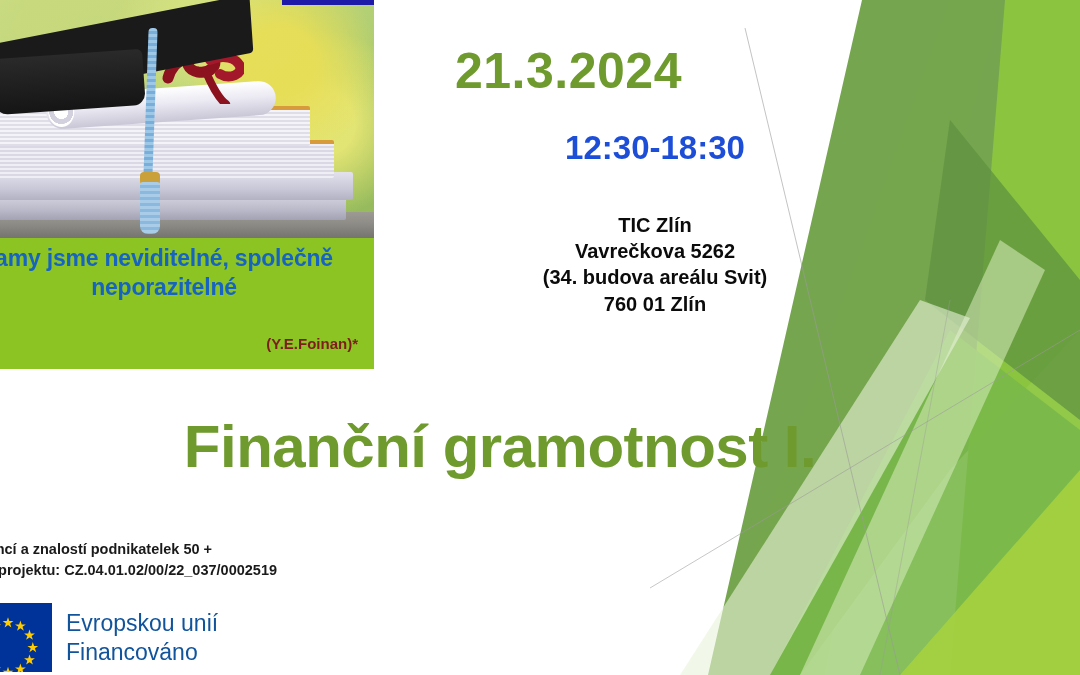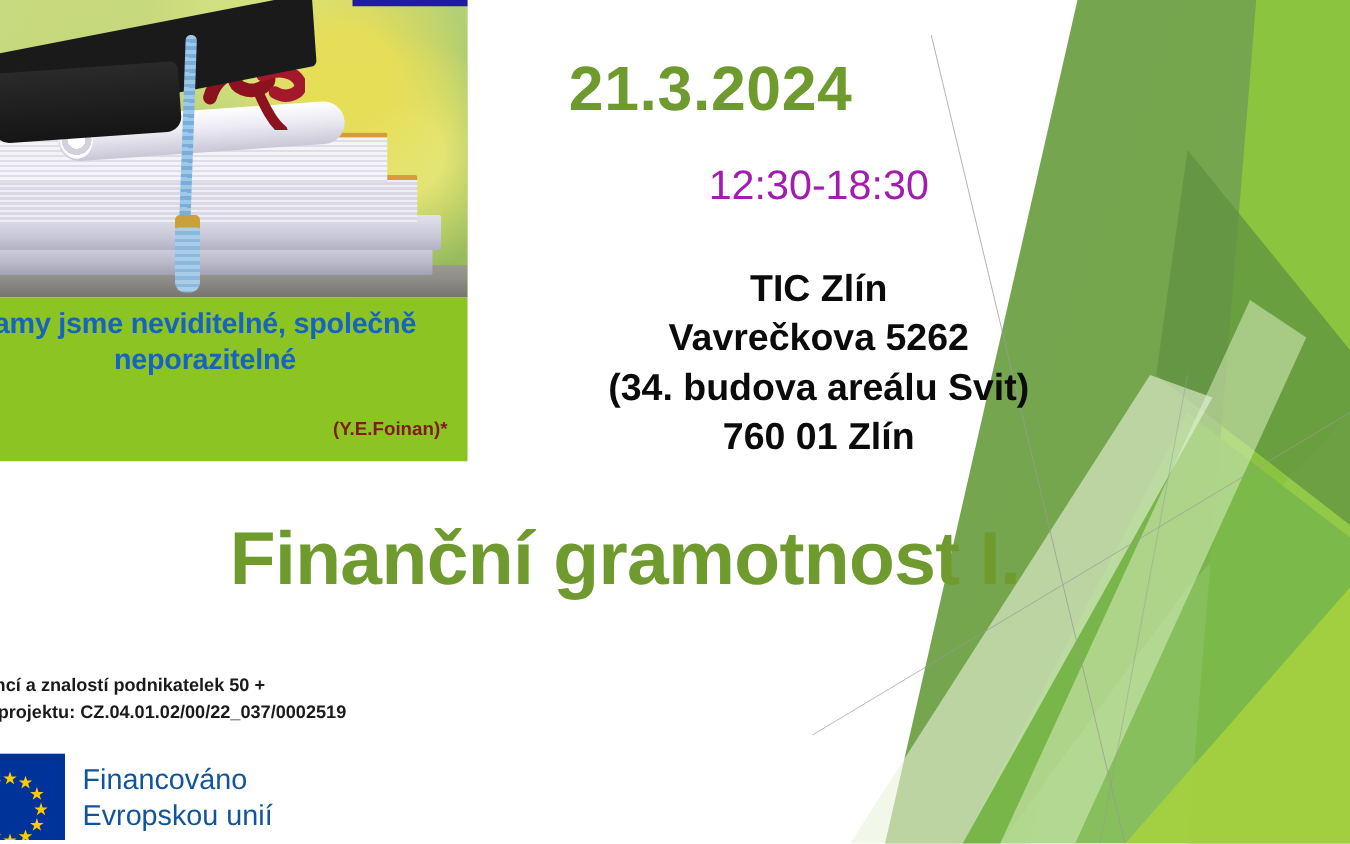--- a/index.html
+++ b/index.html
@@ -182,33 +182,33 @@
     font-weight: bold;
     font-size: 50px;
     letter-spacing: 0.5px;
   }
   #event-time {
     position: absolute;
     left: 455px;
     top: 129px;
     width: 400px;
     text-align: center;
-    color: #a21caf;
-    font-weight: normal;
+    color: #1d4ed8;
+    font-weight: bold;
     font-size: 33px;
   }
   #venue {
     position: absolute;
     left: 440px;
     top: 212px;
     width: 430px;
     text-align: center;
     color: #0b0b0b;
     font-weight: bold;
-    font-size: 30px;
+    font-size: 20px;
     line-height: 1.31;
   }
 
   
   #main-title {
     position: absolute;
     left: 0;
     top: 412px;
     width: 960px;
     text-align: center;
@@ -350,18 +350,18 @@
           <polygon points="42.4,17.5 43.7,21.4 47.8,21.4 44.5,23.8 45.8,27.7 42.4,25.3 39,27.7 40.3,23.8 37,21.4 41.1,21.4"></polygon>
           <polygon points="51.5,26.6 52.8,30.5 56.9,30.5 53.6,32.9 54.9,36.8 51.5,34.4 48.1,36.8 49.4,32.9 46.1,30.5 50.2,30.5"></polygon>
           <polygon points="54.8,39.0 56.1,42.9 60.2,42.9 56.9,45.3 58.2,49.2 54.8,46.8 51.4,49.2 52.7,45.3 49.4,42.9 53.5,42.9"></polygon>
           <polygon points="51.5,51.4 52.8,55.3 56.9,55.3 53.6,57.7 54.9,61.6 51.5,59.2 48.1,61.6 49.4,57.7 46.1,55.3 50.2,55.3"></polygon>
           <polygon points="42.4,60.5 43.7,64.4 47.8,64.4 44.5,66.8 45.8,70.7 42.4,68.3 39,70.7 40.3,66.8 37,64.4 41.1,64.4"></polygon>
           <polygon points="30,63.8 31.3,67.7 35.4,67.7 32.1,70.1 33.4,74 30,71.6 26.6,74 27.9,70.1 24.6,67.7 28.7,67.7"></polygon>
         </g>
       </svg>
     </div>
     <div id="eu-caption">
+      <div>Evropskou unií</div>
       <div>Financováno</div>
-      <div>Evropskou unií</div>
     </div>
   </div>
 
 </div>
 
 </body></html>

